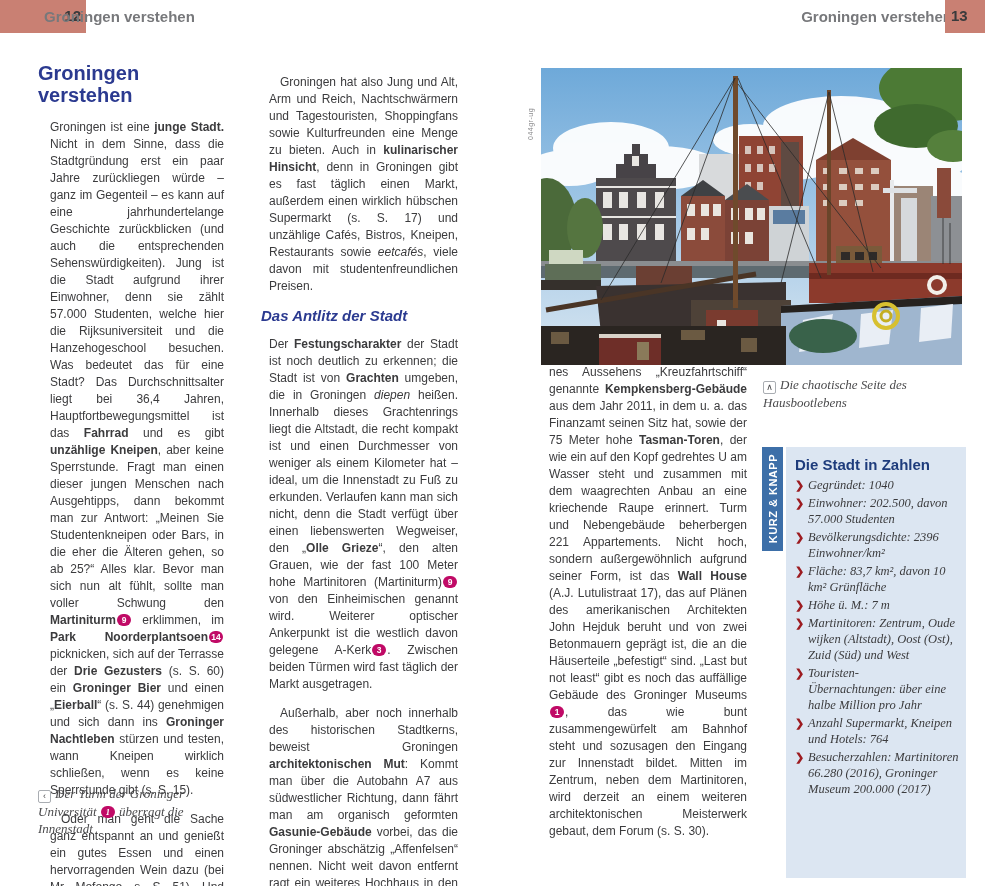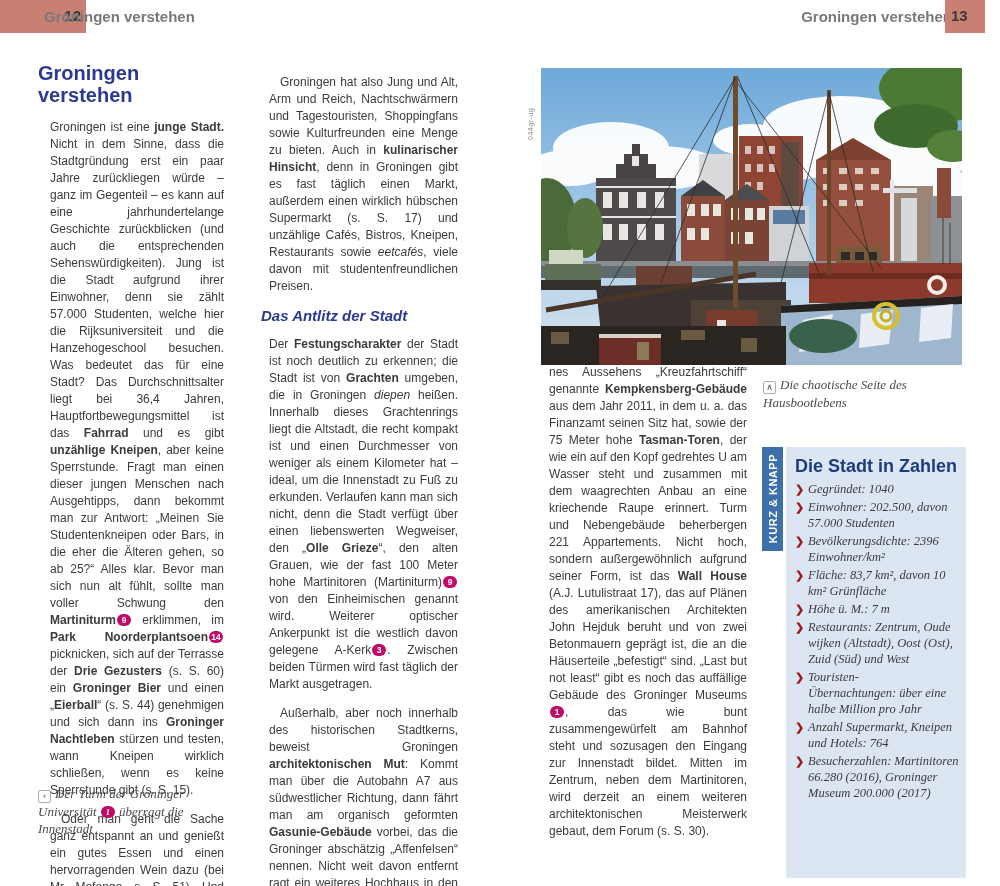--- a/index.html
+++ b/index.html
@@ -50,21 +50,21 @@
                 font-size:7px;color:#8a8a8c;writing-mode:vertical-rl;transform:rotate(180deg);
                 letter-spacing:0.5px;}
 
   
   .kurz-strip{position:absolute;left:762px;top:447px;width:21px;height:104px;background:#3d6fa8;
               display:flex;align-items:center;justify-content:center;}
   .kurz-strip span{writing-mode:vertical-rl;transform:rotate(180deg);color:#ffffff;
                    font-size:11px;font-weight:bold;letter-spacing:0.5px;white-space:nowrap;}
   .fact-box{position:absolute;left:786px;top:447px;width:180px;height:431px;background:#dce6f2;
             box-sizing:border-box;padding:9px 8px 8px 9px;overflow:hidden;}
-  .fact-title{font-size:18px;font-weight:bold;color:#1e3c7c;margin:0 0 4px 0;
+  .fact-title{font-size:15px;font-weight:bold;color:#1e3c7c;margin:0 0 4px 0;
               font-family:"Liberation Sans",sans-serif;}
   .fact-item{position:relative;padding-left:13px;margin-bottom:2px;
              font-family:"Liberation Serif",serif;font-style:italic;font-size:12.5px;
              line-height:16px;color:#3b3b3d;}
   .fact-item .chev{position:absolute;left:0;top:0;color:#9c1b20;font-style:normal;
                    font-weight:bold;font-size:11px;line-height:16px;}
   .fact-label{font-weight:normal;margin-right:3px;}
 </style>
 </head>
 <body>
@@ -282,21 +282,21 @@
     <div class="fact-item">
       <span class="chev">❯</span>
       <span class="fact-label">Fläche:</span><span class="fact-value">83,7 km², davon 10 km² Grünfläche</span>
     </div>
     <div class="fact-item">
       <span class="chev">❯</span>
       <span class="fact-label">Höhe ü. M.:</span><span class="fact-value">7 m</span>
     </div>
     <div class="fact-item">
       <span class="chev">❯</span>
-      <span class="fact-label">Restaurants:</span><span class="fact-value">Zentrum, Oude wijken (Altstadt), Oost (Ost), Zuid (Süd) und West</span>
+      <span class="fact-label">Martinitoren:</span><span class="fact-value">Zentrum, Oude wijken (Altstadt), Oost (Ost), Zuid (Süd) und West</span>
     </div>
     <div class="fact-item">
       <span class="chev">❯</span>
       <span class="fact-label">Touristen-Übernachtungen:</span><span class="fact-value">über eine halbe Million pro Jahr</span>
     </div>
     <div class="fact-item">
       <span class="chev">❯</span>
       <span class="fact-label">Anzahl Supermarkt, Kneipen und Hotels:</span><span class="fact-value">764</span>
     </div>
     <div class="fact-item">

